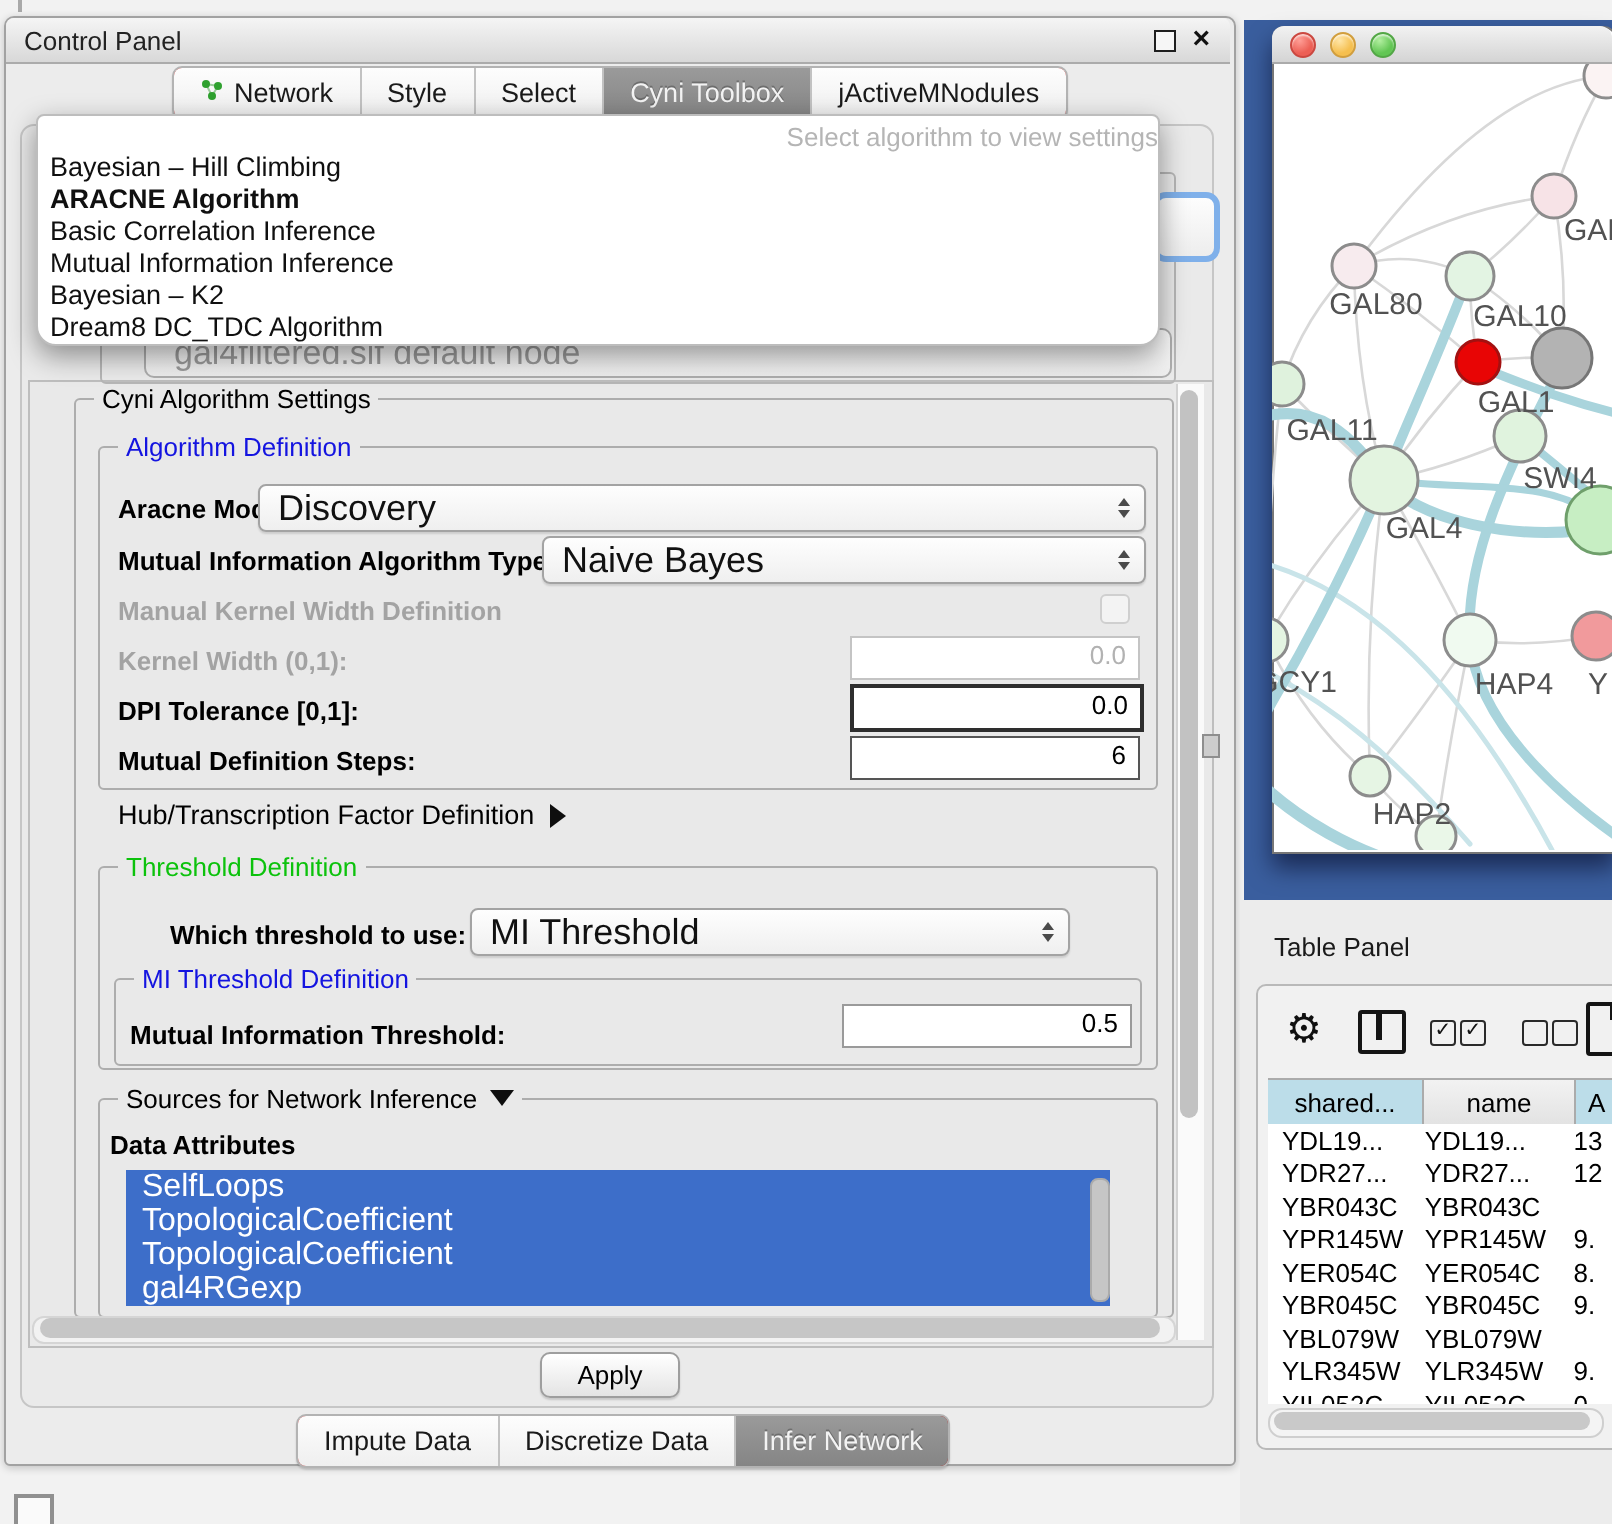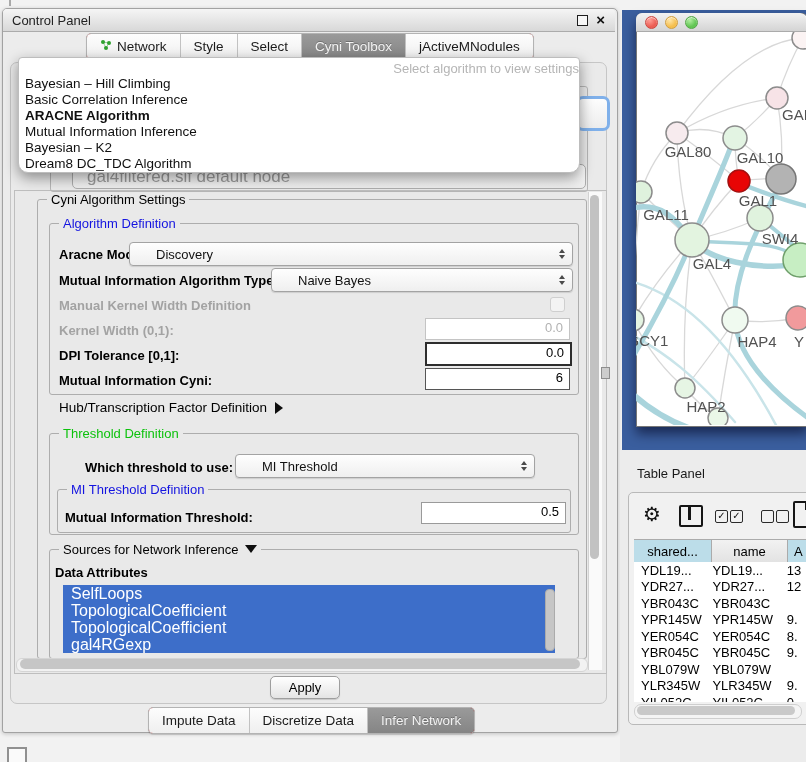--- a/index.html
+++ b/index.html
@@ -46,21 +46,21 @@
   .scrollpane{left:14px;top:190px;width:591px;height:482px;background:#E9E9E9;
               border:1px solid #BEBEBE;overflow:hidden}
   .gbox{position:absolute;border:1px solid #ADADAD;border-radius:3px}
   .gtitle{position:absolute;font-size:13px;background:#E9E9E9;padding:0 4px;white-space:nowrap}
   .lbl{position:absolute;font-size:13px;color:#000;white-space:nowrap}
   .lbl.b{font-weight:bold}
   .lbl.dis{color:#A3A3A3;font-weight:bold}
   .blue{color:#1414E0}.green{color:#0CC20C}
   .combo{position:absolute;height:22px;border:1px solid #A3A3A3;border-radius:4px;
          background:linear-gradient(#FEFEFE,#EFEFEF);display:flex;align-items:center;box-shadow:0 1px 1px rgba(0,0,0,.12)}
-  .combo .ctext{font-size:13px;color:#111;padding-left:26px;flex:1}
+  .combo .ctext{font-size:18px;color:#111;padding-left:9px;flex:1}
   .combo .arrows{display:flex;flex-direction:column;gap:2px;padding-right:7px}
   .combo .arrows i{display:block;width:0;height:0;border-left:3.5px solid transparent;border-right:3.5px solid transparent}
   .combo .arrows .up{border-bottom:4.5px solid #4A4A4A}
   .combo .arrows .dn{border-top:4.5px solid #4A4A4A}
   .tfield{position:absolute;height:19px;background:#FFF;border:1px solid #9A9A9A;
           font-size:13px;text-align:right;padding:1px 6px 0 4px;color:#000}
   .tfield.dis{color:#B2B2B2;border-color:#C4C4C4}
   .tfield.dark{border:2px solid #2E2E2E}
   .cb-dis{position:absolute;width:13px;height:13px;border:1px solid #CFCFCF;border-radius:3px;background:#F3F3F3}
   .tri-right{display:inline-block;width:0;height:0;border-left:8px solid #0E0E0E;
@@ -167,22 +167,22 @@
   <div class="abs hid-gbox"></div>
   <div class="abs hid-focus"></div>
   <div class="abs hid-combo">
     <span>gal4filtered.sif default node</span>
   </div>
 
   <div class="abs dd-overlay">
     <div class="dd-prompt">Select algorithm to view settings</div>
     <div id="dd-items">
         <div class="dd-item">Bayesian – Hill Climbing</div>
+        <div class="dd-item bold">ARACNE Algorithm</div>
         <div class="dd-item">Basic Correlation Inference</div>
-        <div class="dd-item bold">ARACNE Algorithm</div>
         <div class="dd-item">Mutual Information Inference</div>
         <div class="dd-item">Bayesian – K2</div>
         <div class="dd-item">Dream8 DC_TDC Algorithm</div>
       </div>
   </div>
 
   <div class="abs scrollpane">
     <div class="gbox" style="left:22px;top:8px;width:548px;height:458px"></div>
     <div class="gtitle" style="left:32px;top:1px">Cyni Algorithm Settings</div>
 
@@ -209,21 +209,21 @@
 
     <div class="lbl dis" style="left:44px;top:107px">Manual Kernel Width Definition</div>
     <div class="cb-dis" style="left:535px;top:106px"></div>
 
     <div class="lbl dis" style="left:44px;top:132px">Kernel Width (0,1):</div>
     <div class="tfield dis" style="left:410px;top:127px;width:133px">0.0</div>
 
     <div class="lbl b" style="left:44px;top:157px">DPI Tolerance [0,1]:</div>
     <div class="tfield dark" style="left:410px;top:151px;width:133px">0.0</div>
 
-    <div class="lbl b" style="left:44px;top:182px">Mutual Information Cyni:</div>
+    <div class="lbl b" style="left:44px;top:182px">Mutual Definition Steps:</div>
     <div class="tfield" style="left:410px;top:177px;width:133px;border-color:#555">6</div>
 
     <div class="lbl" style="left:44px;top:209px;font-size:13.5px"><span>Hub/Transcription Factor Definition</span><span class="tri-right"></span></div>
 
     <div class="gbox" style="left:34px;top:242px;width:528px;height:100px"></div>
     <div class="gtitle green" style="left:44px;top:235px">Threshold Definition</div>
 
     <div class="lbl b" style="left:70px;top:269px">Which threshold to use:</div>
     <div class="combo" style="left:220px;top:263px;width:298px">
       <span class="ctext">MI Threshold</span>

